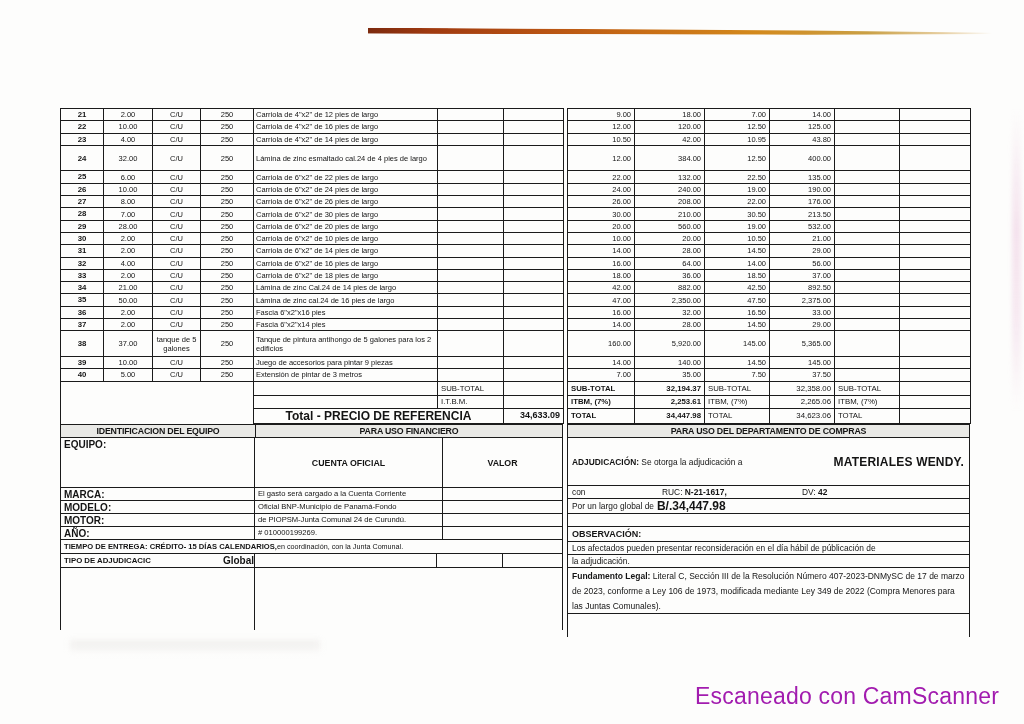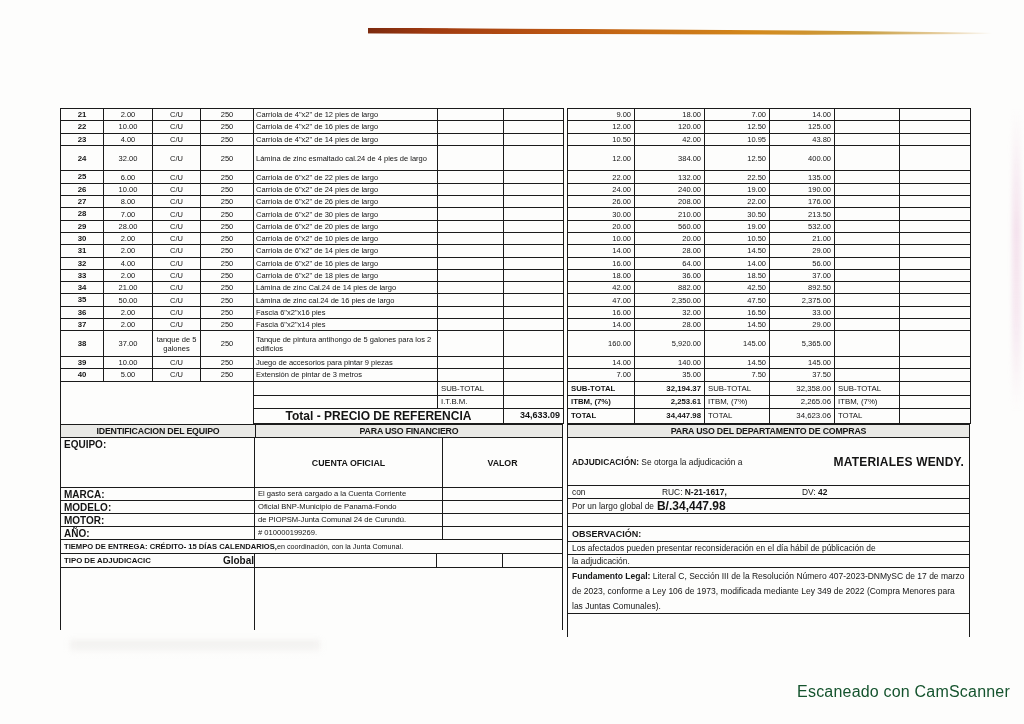--- a/index.html
+++ b/index.html
@@ -58,21 +58,21 @@
   .small-row{font-size:8.4px;display:flex;align-items:center;padding-left:4px;}
   .monto-val{font-weight:bold;font-size:12px;margin-left:3px;}
   .obs-hdr{font-weight:bold;font-size:9px;display:flex;align-items:center;padding-left:4px;}
   .fund{font-size:8.5px;line-height:15px;padding:1px 4px;}
 
   .tiempo{font-size:7.2px;display:flex;align-items:center;padding-left:3px;white-space:nowrap;}
   .tiempo .bld{font-weight:bold;font-size:7.6px;}
   .tipo-lbl{font-weight:bold;font-size:7.8px;white-space:nowrap;}
   .tipo-val{font-weight:bold;font-size:10px;margin-left:4px;}
 
-  .camscanner{position:absolute;right:14px;top:683px;font-size:16px;font-weight:500;color:#14532d;letter-spacing:.2px;}
+  .camscanner{position:absolute;right:25px;top:683px;font-size:23px;font-weight:500;color:#a21caf;letter-spacing:.2px;}
 </style>
 </head>
 <body>
 
 <div class="page">
 
   <div class="streak"></div>
   <div class="pink-streak"></div>
   <div class="smudge"></div>
 

